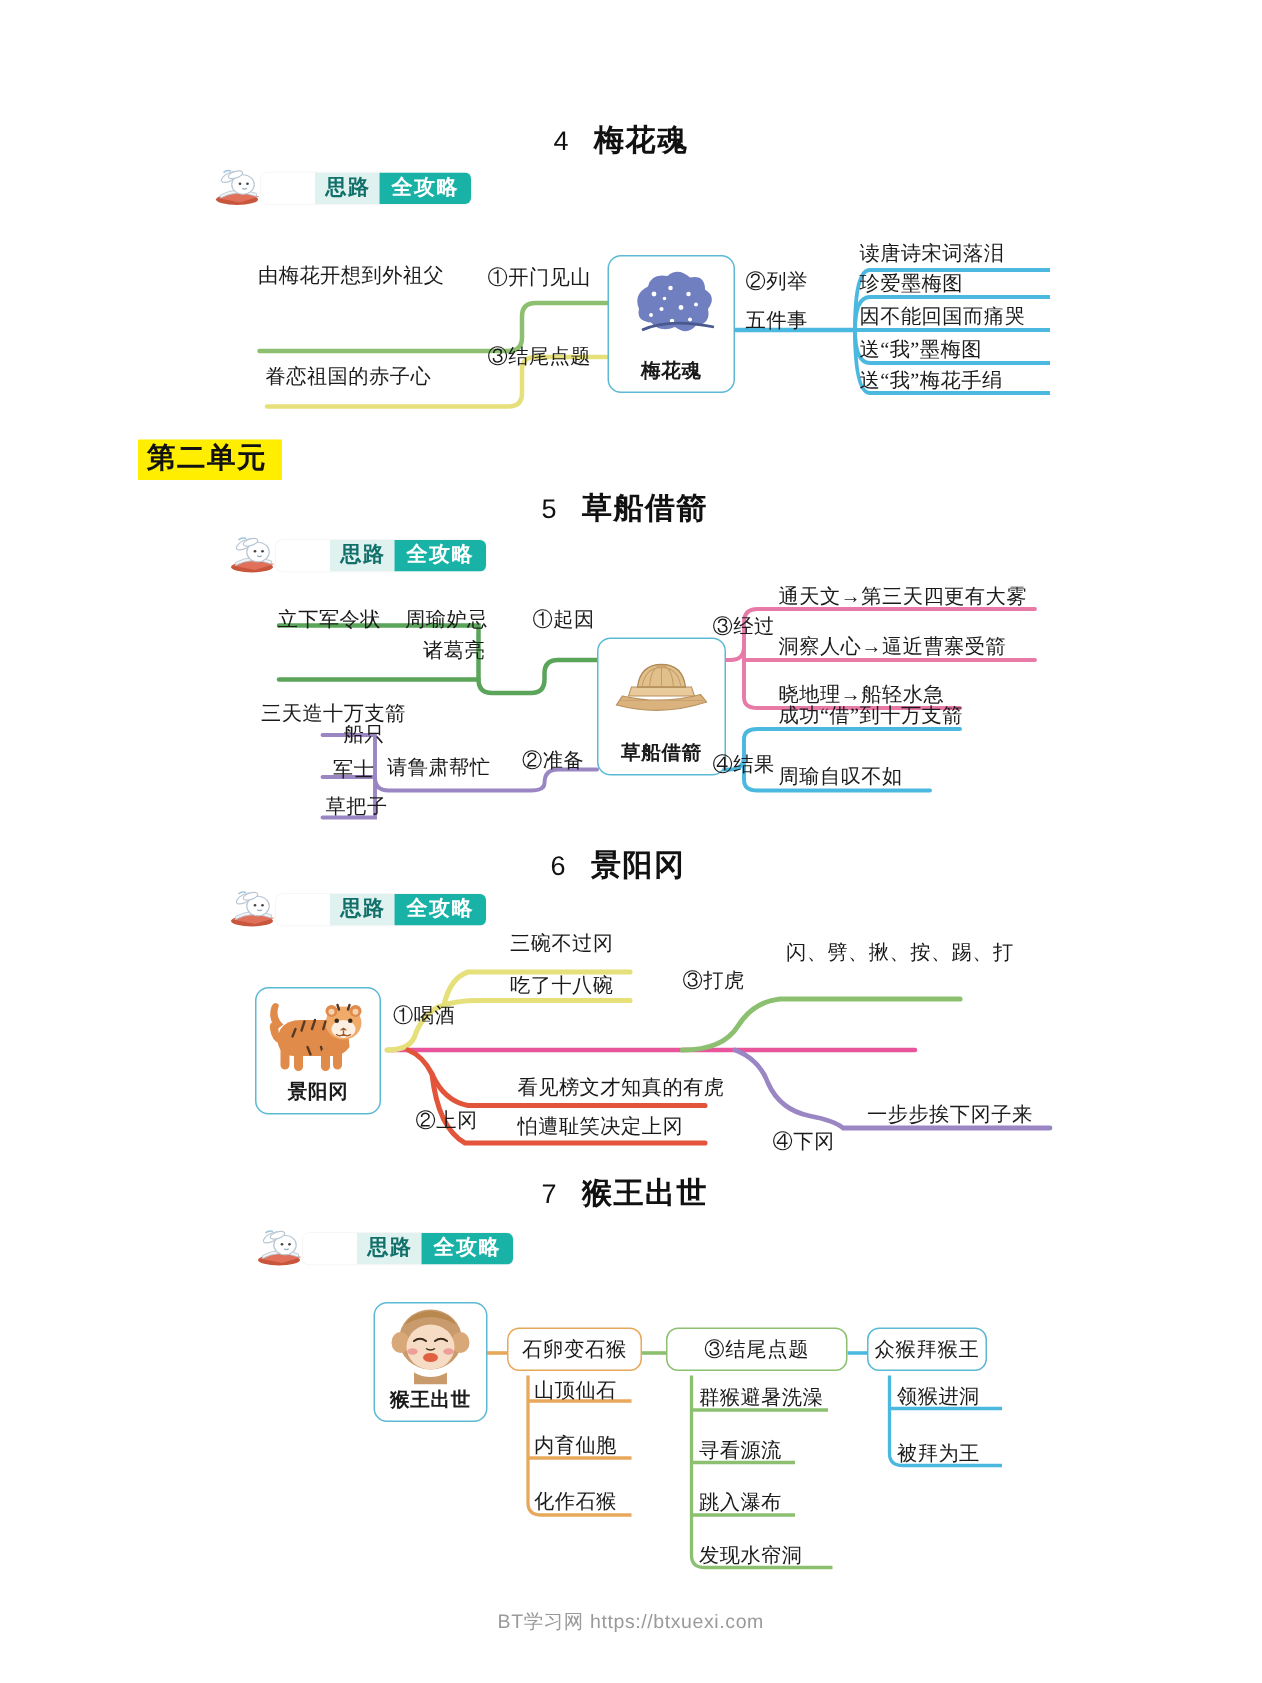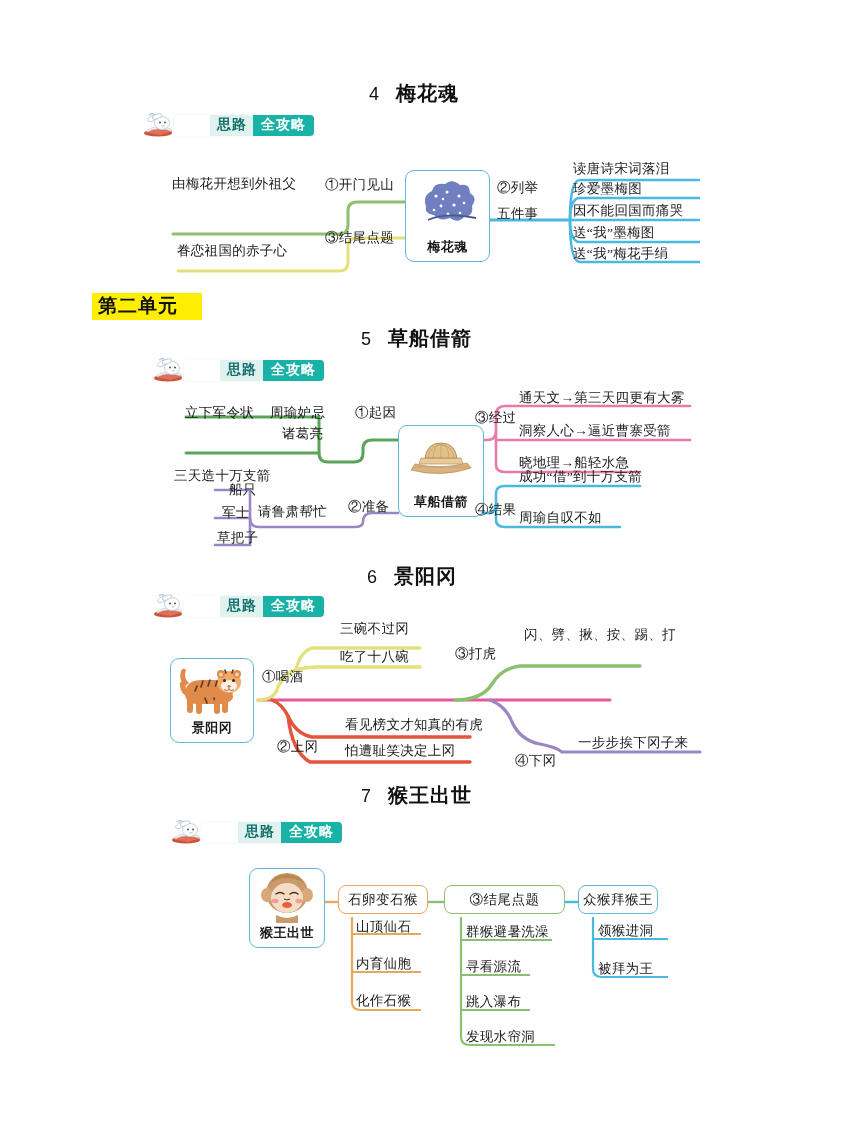--- a/index.html
+++ b/index.html
@@ -14,21 +14,21 @@
   .page{position:relative;width:841px;height:1122px;}
 
   
   .unit-badge{
     position:absolute;
     background:#ffee00;
     font-family:"Liberation Sans","DejaVu Sans",sans-serif;
     font-weight:bold;
     font-size:19px;
     letter-spacing:1px;
-    padding:2px 24px 3px 6px;
+    padding:2px 10px 3px 6px;
     color:#111;
     line-height:1.15;
   }
 
   
   .lesson-title{
     position:absolute;
     font-family:"Liberation Sans","DejaVu Sans",sans-serif;
     font-size:20px;
     font-weight:bold;
@@ -451,14 +451,15 @@
   <div class="lbl" style="left:356px;top:994px;">化作石猴</div>
 
   <div class="lbl" style="left:466px;top:925px;">群猴避暑洗澡</div>
   <div class="lbl" style="left:466px;top:960px;">寻看源流</div>
   <div class="lbl" style="left:466px;top:995px;">跳入瀑布</div>
   <div class="lbl" style="left:466px;top:1030px;">发现水帘洞</div>
 
   <div class="lbl" style="left:598px;top:924px;">领猴进洞</div>
   <div class="lbl" style="left:598px;top:962px;">被拜为王</div>
 
+  <div class="footer" style="top:1072px;">BT学习网 https://btxuexi.com</div>
 
 </div>
 
 </body></html>

